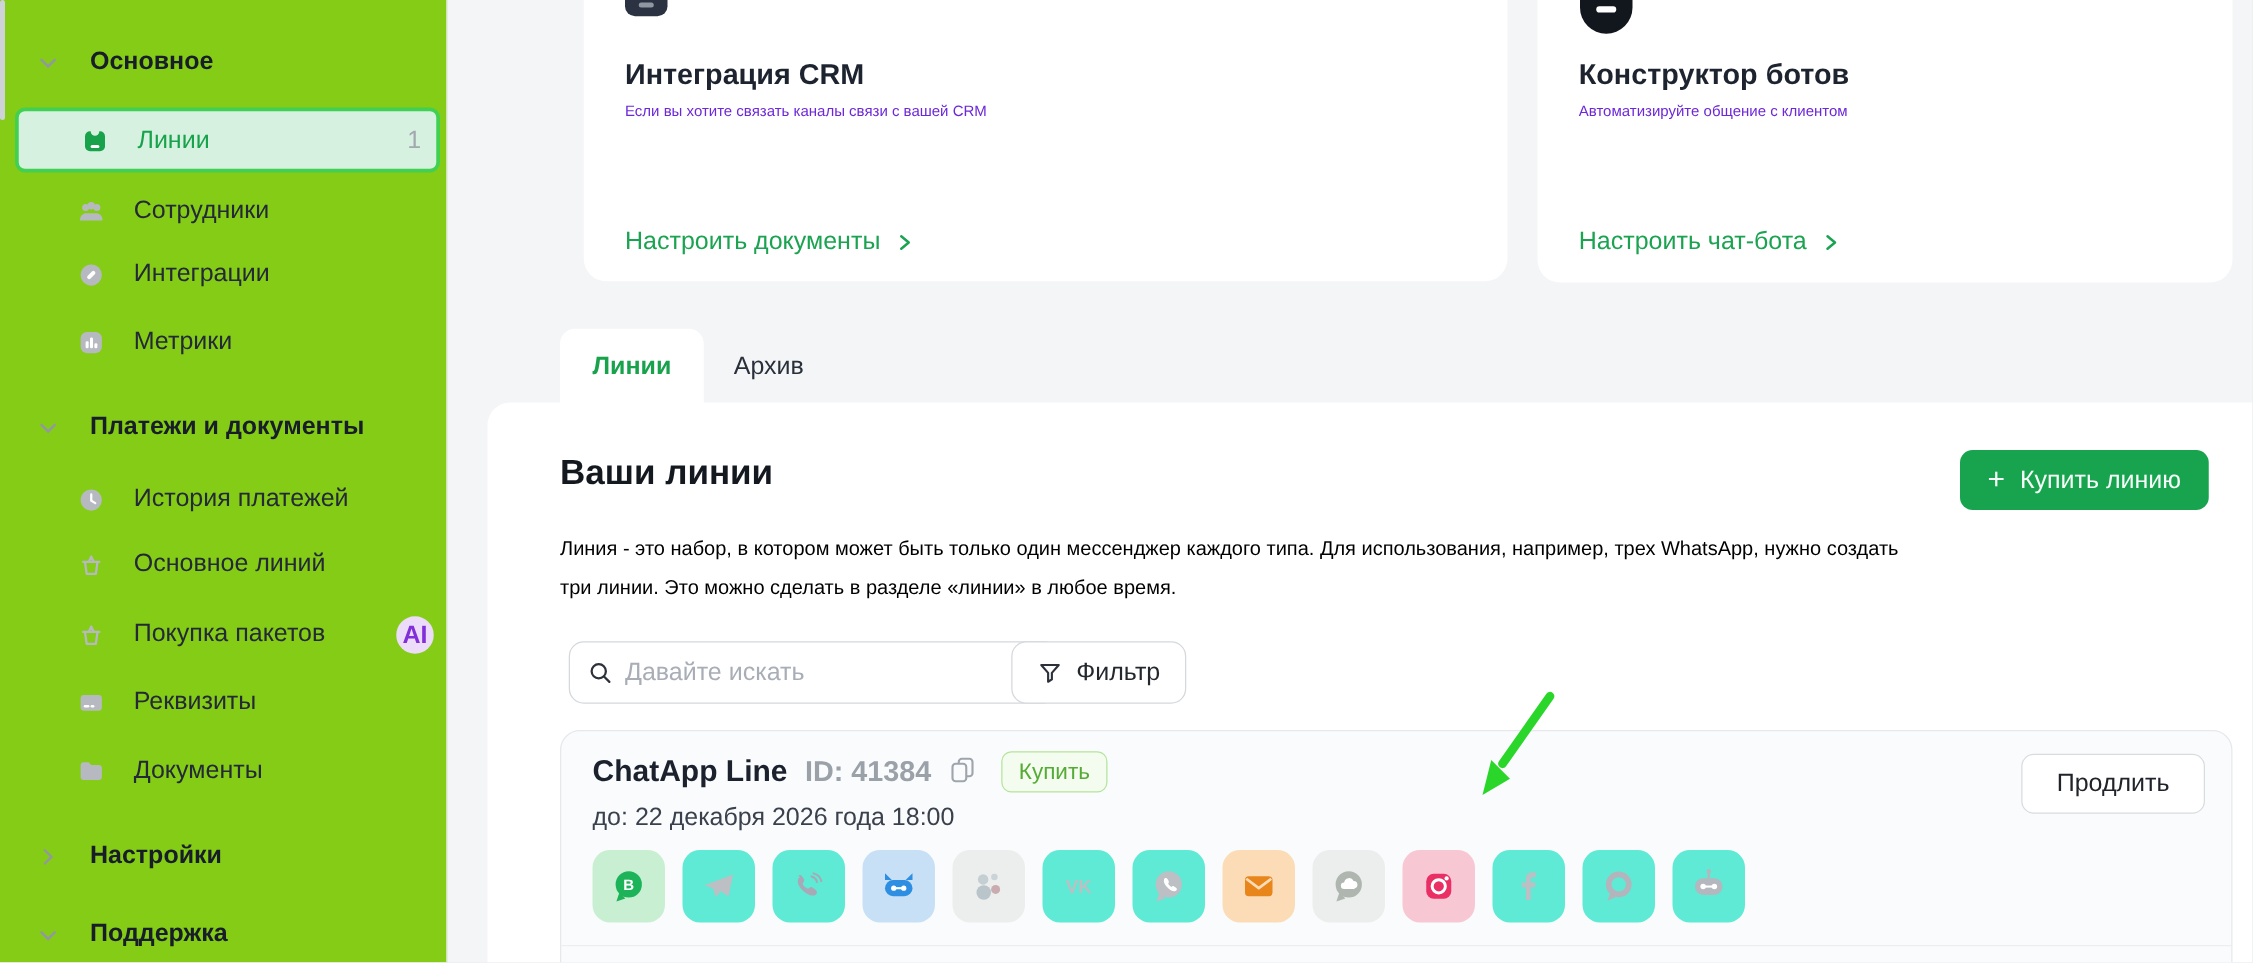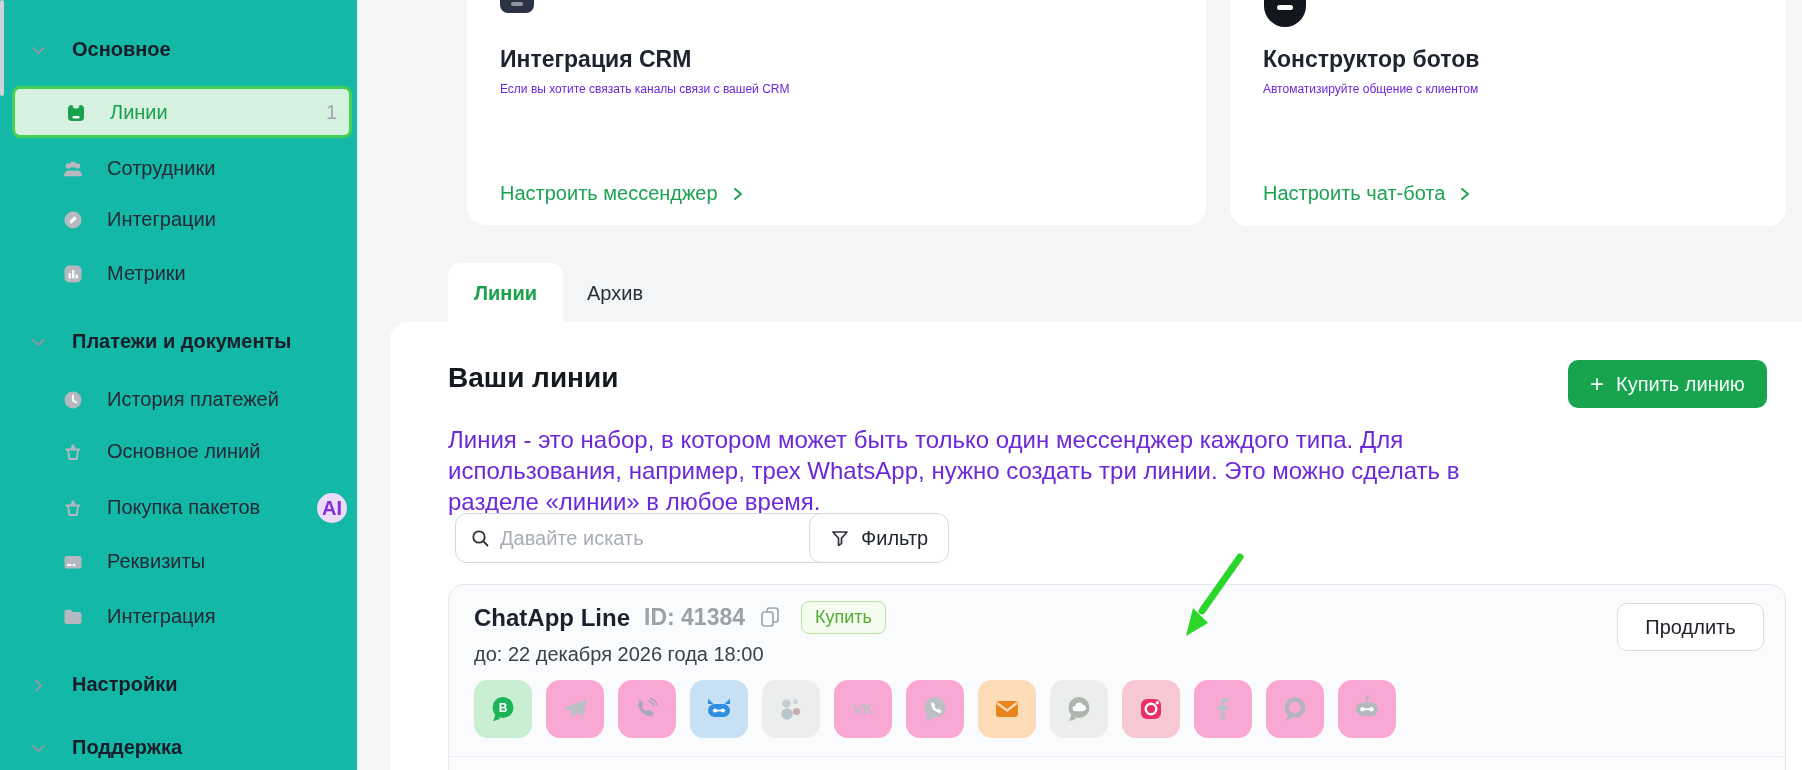--- a/index.html
+++ b/index.html
@@ -5,21 +5,21 @@
   * { margin:0; padding:0; box-sizing:border-box; }
   html,body { background:#e9eaee; }
   .app {
     position:relative; width:1802px; height:770px; overflow:hidden;
     background:#f4f5f7; font-family:"Liberation Sans", sans-serif;
     color:#20262f;
   }
   
   .sidebar {
     position:absolute; left:0; top:0; width:358px; height:770px;
-    background:#14b8a6; border-right:1px solid #e9eaee;
+    background:#84cc16; border-right:1px solid #e9eaee;
   }
   .scrollthumb { position:absolute; left:0; top:0; width:4px; height:96px; background:#cfd2d6; border-radius:2px; }
   .srow { position:absolute; left:0; width:358px; height:50px; }
   .srow .chev { position:absolute; left:30px; top:17px; }
   .srow .slabel { position:absolute; left:107px; top:13px; font-size:20px; color:#232936; white-space:nowrap; }
   .shead .slabel { left:72px; font-weight:700; color:#171d29; }
   .srow .sicon { position:absolute; left:62px; top:14px; width:22px; height:22px; }
   .hlbox {
     position:absolute; left:12px; top:86px; width:340px; height:52px;
     background:#d7f1e1; border:3px solid #42d053; border-radius:8px;
@@ -43,21 +43,21 @@
   .pc-icon2::after { content:""; position:absolute; left:13px; top:5px; width:16px; height:5px; background:#ffffff; border-radius:3px; }
   .pc-title { position:absolute; left:33px; top:80px; font-size:23px; font-weight:700; color:#1d2430; white-space:nowrap; }
   .pc-sub { position:absolute; left:33px; top:116px; font-size:12px; color:#6d28d9; white-space:nowrap; }
   .pc-link { position:absolute; left:33px; top:216px; font-size:20px; font-weight:500; color:#1ba352; display:flex; align-items:center; gap:12px; cursor:pointer; white-space:nowrap; }
   
   .panel { position:absolute; left:32px; top:322px; width:1412px; height:448px; background:#ffffff; border-radius:18px 0 0 0; }
   .tab-active { position:absolute; left:90px; top:263px; width:115px; height:62px; background:#ffffff; border-radius:12px 12px 0 0; text-align:center; }
   .tab-active .tab-label { display:inline-block; margin-top:19px; font-size:20px; font-weight:700; color:#17a24b; }
   .tab-archive { position:absolute; left:229px; top:282px; font-size:20px; font-weight:500; color:#2a303b; cursor:pointer; }
   .sec-title { position:absolute; left:90px; top:362px; font-size:28px; font-weight:700; color:#14191f; }
-  .sec-desc { position:absolute; left:90px; top:424px; width:1085px; font-size:24px; line-height:31px; color:#6d28d9; }
+  .sec-desc { position:absolute; left:90px; top:424px; width:1085px; font-size:16px; line-height:31px; color:#000000; }
   .buy-btn {
     position:absolute; left:1210px; top:360px; height:48px; padding:0 22px; border:none;
     background:#18a44e; color:#f6fef9; font-size:20px; font-family:inherit;
     border-radius:10px; display:flex; align-items:center; gap:12px; cursor:pointer;
   }
   .buy-btn .plus { font-size:24px; font-weight:400; line-height:1; }
   .search-box {
     position:absolute; left:97px; top:513px; width:392px; height:50px;
     background:#fff; border:1px solid #d5d8dc; border-radius:12px;
   }
@@ -81,21 +81,21 @@
   .lc-name { font-size:24px; font-weight:700; color:#1b222e; }
   .lc-id { font-size:23px; font-weight:600; color:#9ba1a9; }
   .copy-ic { cursor:pointer; margin-top:2px; }
   .lc-badge {
     font-size:18px; color:#55ab35; background:#f3fcee; border:1px solid #b5e49c;
     border-radius:8px; padding:5px 13px; margin-left:6px;
   }
   .lc-date { position:absolute; left:25px; top:58px; font-size:20px; color:#3a414d; }
   .msgrow { position:absolute; left:25px; top:95px; display:flex; gap:14px; }
   .tile { width:58px; height:58px; border-radius:14px; display:flex; align-items:center; justify-content:center; }
-  .t-wab { background:#c9efd3; } .t-gray { background:#f9a8d4; } .t-blue { background:#c7e0f6; }
+  .t-wab { background:#c9efd3; } .t-gray { background:#5eead4; } .t-blue { background:#c7e0f6; }
   .t-mail { background:#fbdcb6; } .t-ig { background:#f8c7d4; } .t-green2 { background:#ebeeec; }
   .lc-sep { position:absolute; left:0; right:0; top:171px; height:1px; background:#edeef1; }
   .renew-btn {
     position:absolute; right:21px; top:18px; width:147px; height:48px;
     background:#ffffff; border:1px solid #d9dcdf; border-radius:10px;
     font-size:20px; font-family:inherit; color:#20232a; cursor:pointer;
   }
   .arrow-svg { position:absolute; left:820px; top:545px; pointer-events:none; }
 </style>
 </head>
@@ -209,21 +209,21 @@
       </span>
       <span class="slabel">Реквизиты</span>
     </div>
 
     <div class="srow" style="top:592px">
       <span class="sicon">
         <svg width="22" height="22" viewBox="0 0 22 22">
             <path d="M2.5 6c0-1.2.9-2.2 2.2-2.2h4.2L11 5.9h6.3c1.2 0 2.2 1 2.2 2.2v7.7c0 1.2-1 2.2-2.2 2.2H4.7c-1.3 0-2.2-1-2.2-2.2z" fill="#b6b9bf"></path>
           </svg>
       </span>
-      <span class="slabel">Интеграция</span>
+      <span class="slabel">Документы</span>
     </div>
 
     <div class="srow shead" style="top:660px">
       <span class="chev">
         <svg width="17" height="17" viewBox="0 0 16 16">
             <polyline points="5.5,3 10.5,8 5.5,13" fill="none" stroke="#9298a1" stroke-width="1.8" stroke-linecap="round"></polyline>
           </svg>
       </span>
       <span class="slabel">Настройки</span>
     </div>
@@ -238,21 +238,21 @@
     </div>
   </nav>
 
   <div class="main">
 
     <section class="pcard pcard1">
       <span class="pc-icon1"></span>
       <div class="pc-title">Интеграция CRM</div>
       <div class="pc-sub">Если вы хотите связать каналы связи с вашей CRM</div>
       <div class="pc-link">
-        <span>Настроить мессенджер</span>
+        <span>Настроить документы</span>
         <svg width="16" height="16" viewBox="0 0 16 16">
             <polyline points="5,3 11,8 5,13" fill="none" stroke="#1ba352" stroke-width="2" stroke-linecap="round" stroke-linejoin="round"></polyline>
           </svg>
       </div>
     </section>
 
     <section class="pcard pcard2">
       <span class="pc-icon2"></span>
       <div class="pc-title">Конструктор ботов</div>
       <div class="pc-sub">Автоматизируйте общение с клиентом</div>

